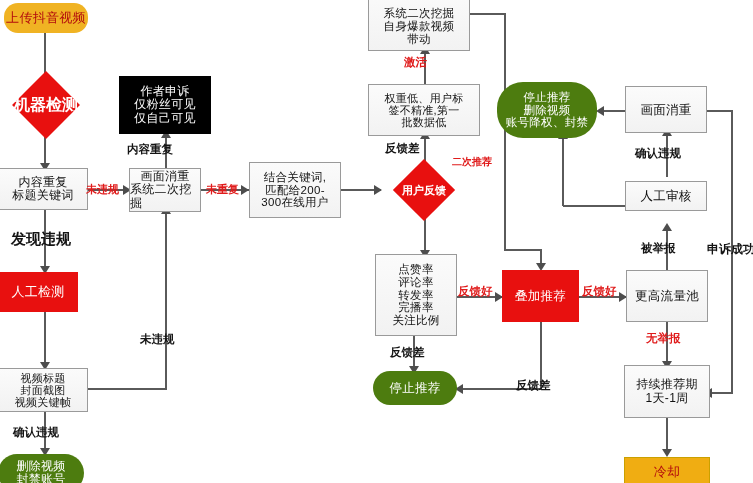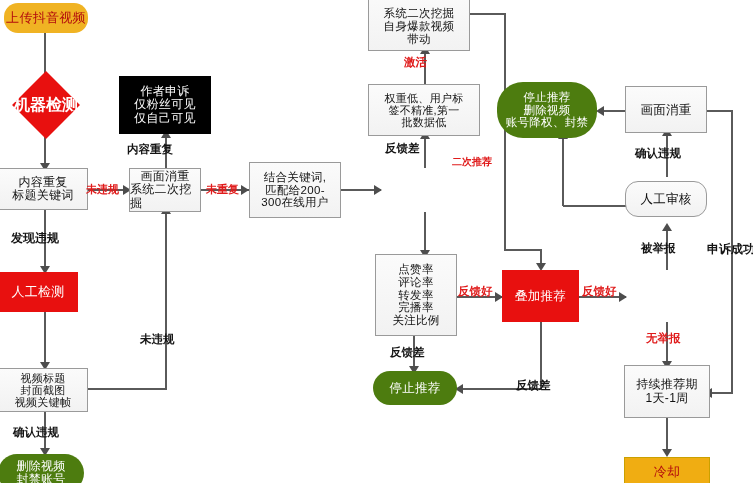--- a/index.html
+++ b/index.html
@@ -179,20 +179,24 @@
     <span>画面消重</span>
     <span>系统二次挖掘</span>
   </div>
 
   <div class="node box" style="left:249px;top:162px;width:92px;height:56px;font-size:11.5px;flex-direction:column;">
     <span>结合关键词,</span>
     <span>匹配给200-</span>
     <span>300在线用户</span>
   </div>
 
+  <div class="diamond" style="left:381px;top:168px;width:86px;height:44px;">
+    <div class="dshape" style="left:21px;top:0px;width:44px;height:44px;"></div>
+    <div class="dlabel" style="font-size:11px;">用户反馈</div>
+  </div>
 
   <div class="node box" style="left:368px;top:84px;width:112px;height:52px;font-size:11px;flex-direction:column;">
     <span>权重低、用户标</span>
     <span>签不精准,第一</span>
     <span>批数据低</span>
   </div>
 
   <div class="node box" style="left:368px;top:-13px;width:102px;height:64px;font-size:11.5px;flex-direction:column;justify-content:flex-end;padding-bottom:4px;">
     <span>系统二次挖掘</span>
     <span>自身爆款视频</span>
@@ -218,35 +222,38 @@
   <div class="node black" style="left:497px;top:82px;width:100px;height:56px;font-size:11.5px;flex-direction:column;">
     <span>停止推荐</span>
     <span>删除视频</span>
     <span>账号降权、封禁</span>
   </div>
 
   <div class="node box" style="left:625px;top:86px;width:82px;height:47px;font-size:12.5px;">
     <span>画面消重</span>
   </div>
 
-  <div class="node box" style="left:625px;top:181px;width:82px;height:36px;font-size:12.5px;border-radius:13px;">
+  <div class="node box" style="left:625px;top:181px;width:82px;height:30px;font-size:12.5px;">
     <span>人工审核</span>
   </div>
 
+  <div class="node box" style="left:626px;top:270px;width:82px;height:52px;font-size:12.5px;">
+    <span>更高流量池</span>
+  </div>
 
   <div class="node box" style="left:624px;top:365px;width:86px;height:53px;font-size:12px;flex-direction:column;">
     <span>持续推荐期</span>
     <span>1天-1周</span>
   </div>
 
   <div class="node amber" style="left:624px;top:457px;width:86px;height:30px;font-size:13px;">
     <span>冷却</span>
   </div>
 
-  <div class="elab" style="left:11px;top:230px;font-size:12px;">
+  <div class="elab" style="left:11px;top:230px;font-size:15px;">
     <span>发现违规</span>
   </div>
 
   <div class="elab redtxt" style="left:86px;top:182px;font-size:11px;">
     <span>未违规</span>
   </div>
 
   <div class="elab" style="left:140px;top:332px;font-size:11.5px;">
     <span>未违规</span>
   </div>

